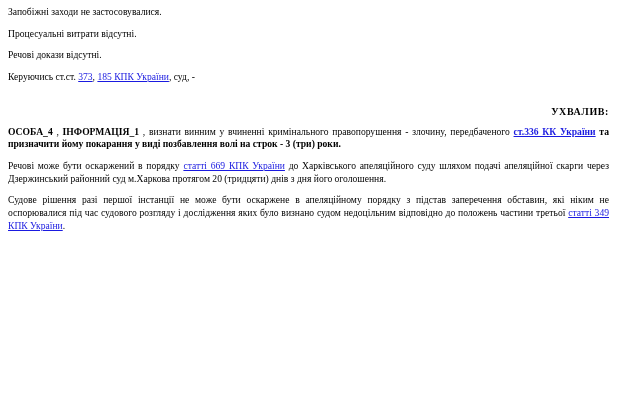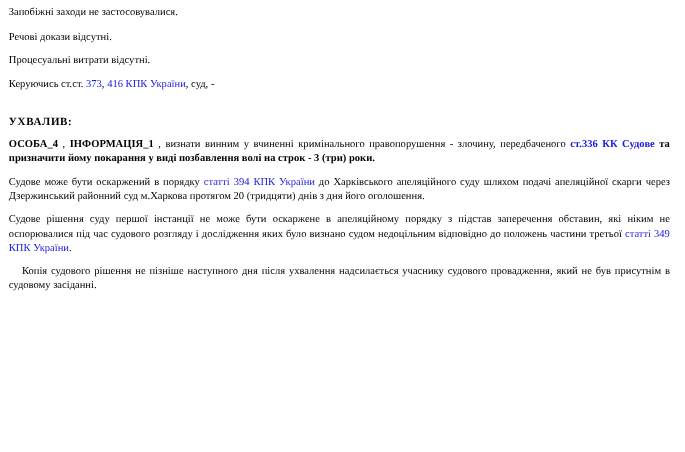--- a/index.html
+++ b/index.html
@@ -25,61 +25,61 @@
     font-size: 9.6px;
     line-height: 1.32;
     text-align: justify;
     margin: 0 0 9px 0;
     text-indent: 0;
   }
   .para.indent {
     text-indent: 12px;
   }
   .center {
-    text-align: left;
+    text-align: right;
     font-weight: bold;
     letter-spacing: 0.6px;
     margin: 10px 0 9px 0;
     font-size: 10px;
   }
   .bold {
     font-weight: bold;
     margin-top: 32px;
   }
   .link {
     color: #1a1ae0;
+    text-decoration: underline;
     cursor: pointer;
   }
   .link.bold {
     font-weight: bold;
   }
   .spacer-lg { height: 3px; }
 </style>
 </head>
 <body>
 
 <div class="page">
 
   <p class="para">Запобіжні заходи не застосовувалися.</p>
 
+  <p class="para">Процесуальні витрати відсутні.</p>
+
   <p class="para">Речові докази відсутні.</p>
 
-  <p class="para">Процесуальні витрати відсутні.</p>
-
-  <p class="para"><span>Керуючись ст.ст. </span><span class="link">373</span><span>, </span><span class="link">416 КПК України</span><span>, суд, -</span></p>
+  <p class="para"><span>Керуючись ст.ст. </span><span class="link">373</span><span>, </span><span class="link">185 КПК України</span><span>, суд, -</span></p>
 
   <div class="spacer-lg"></div>
 
   <p class="center">УХВАЛИВ:</p>
 
-  <p class="para"><span class="bold">ОСОБА_4</span><span> , </span><span class="bold">ІНФОРМАЦІЯ_1</span><span> , визнати винним у вчиненні кримінального правопорушення - злочину, передбаченого </span><span class="link bold">ст.336 КК Судове</span><span class="bold"> та призначити йому покарання у виді позбавлення волі на строк - 3 (три) роки.</span></p>
+  <p class="para"><span class="bold">ОСОБА_4</span><span> , </span><span class="bold">ІНФОРМАЦІЯ_1</span><span> , визнати винним у вчиненні кримінального правопорушення - злочину, передбаченого </span><span class="link bold">ст.336 КК України</span><span class="bold"> та призначити йому покарання у виді позбавлення волі на строк - 3 (три) роки.</span></p>
 
 
-  <p class="para"><span>Судове може бути оскаржений в порядку </span><span class="link">статті 394 КПК України</span><span> до Харківського апеляційного суду шляхом подачі апеляційної скарги через Дзержинський районний суд м.Харкова протягом 20 (тридцяти) днів з дня його оголошення.</span></p>
+  <p class="para"><span>Речові може бути оскаржений в порядку </span><span class="link">статті 669 КПК України</span><span> до Харківського апеляційного суду шляхом подачі апеляційної скарги через Дзержинський районний суд м.Харкова протягом 20 (тридцяти) днів з дня його оголошення.</span></p>
 
-  <p class="para"><span>Судове рішення суду першої інстанції не може бути оскаржене в апеляційному порядку з підстав заперечення обставин, які ніким не оспорювалися під час судового розгляду і дослідження яких було визнано судом недоцільним відповідно до положень частини третьої </span><span class="link">статті 349 КПК України</span><span>.</span></p>
+  <p class="para"><span>Судове рішення разі першої інстанції не може бути оскаржене в апеляційному порядку з підстав заперечення обставин, які ніким не оспорювалися під час судового розгляду і дослідження яких було визнано судом недоцільним відповідно до положень частини третьої </span><span class="link">статті 349 КПК України</span><span>.</span></p>
 
 
 
 
-  <p class="para indent">Копія судового рішення не пізніше наступного дня після ухвалення надсилається учаснику судового провадження, який не був присутнім в судовому засіданні.</p>
 
 </div>
 
 </body></html>

